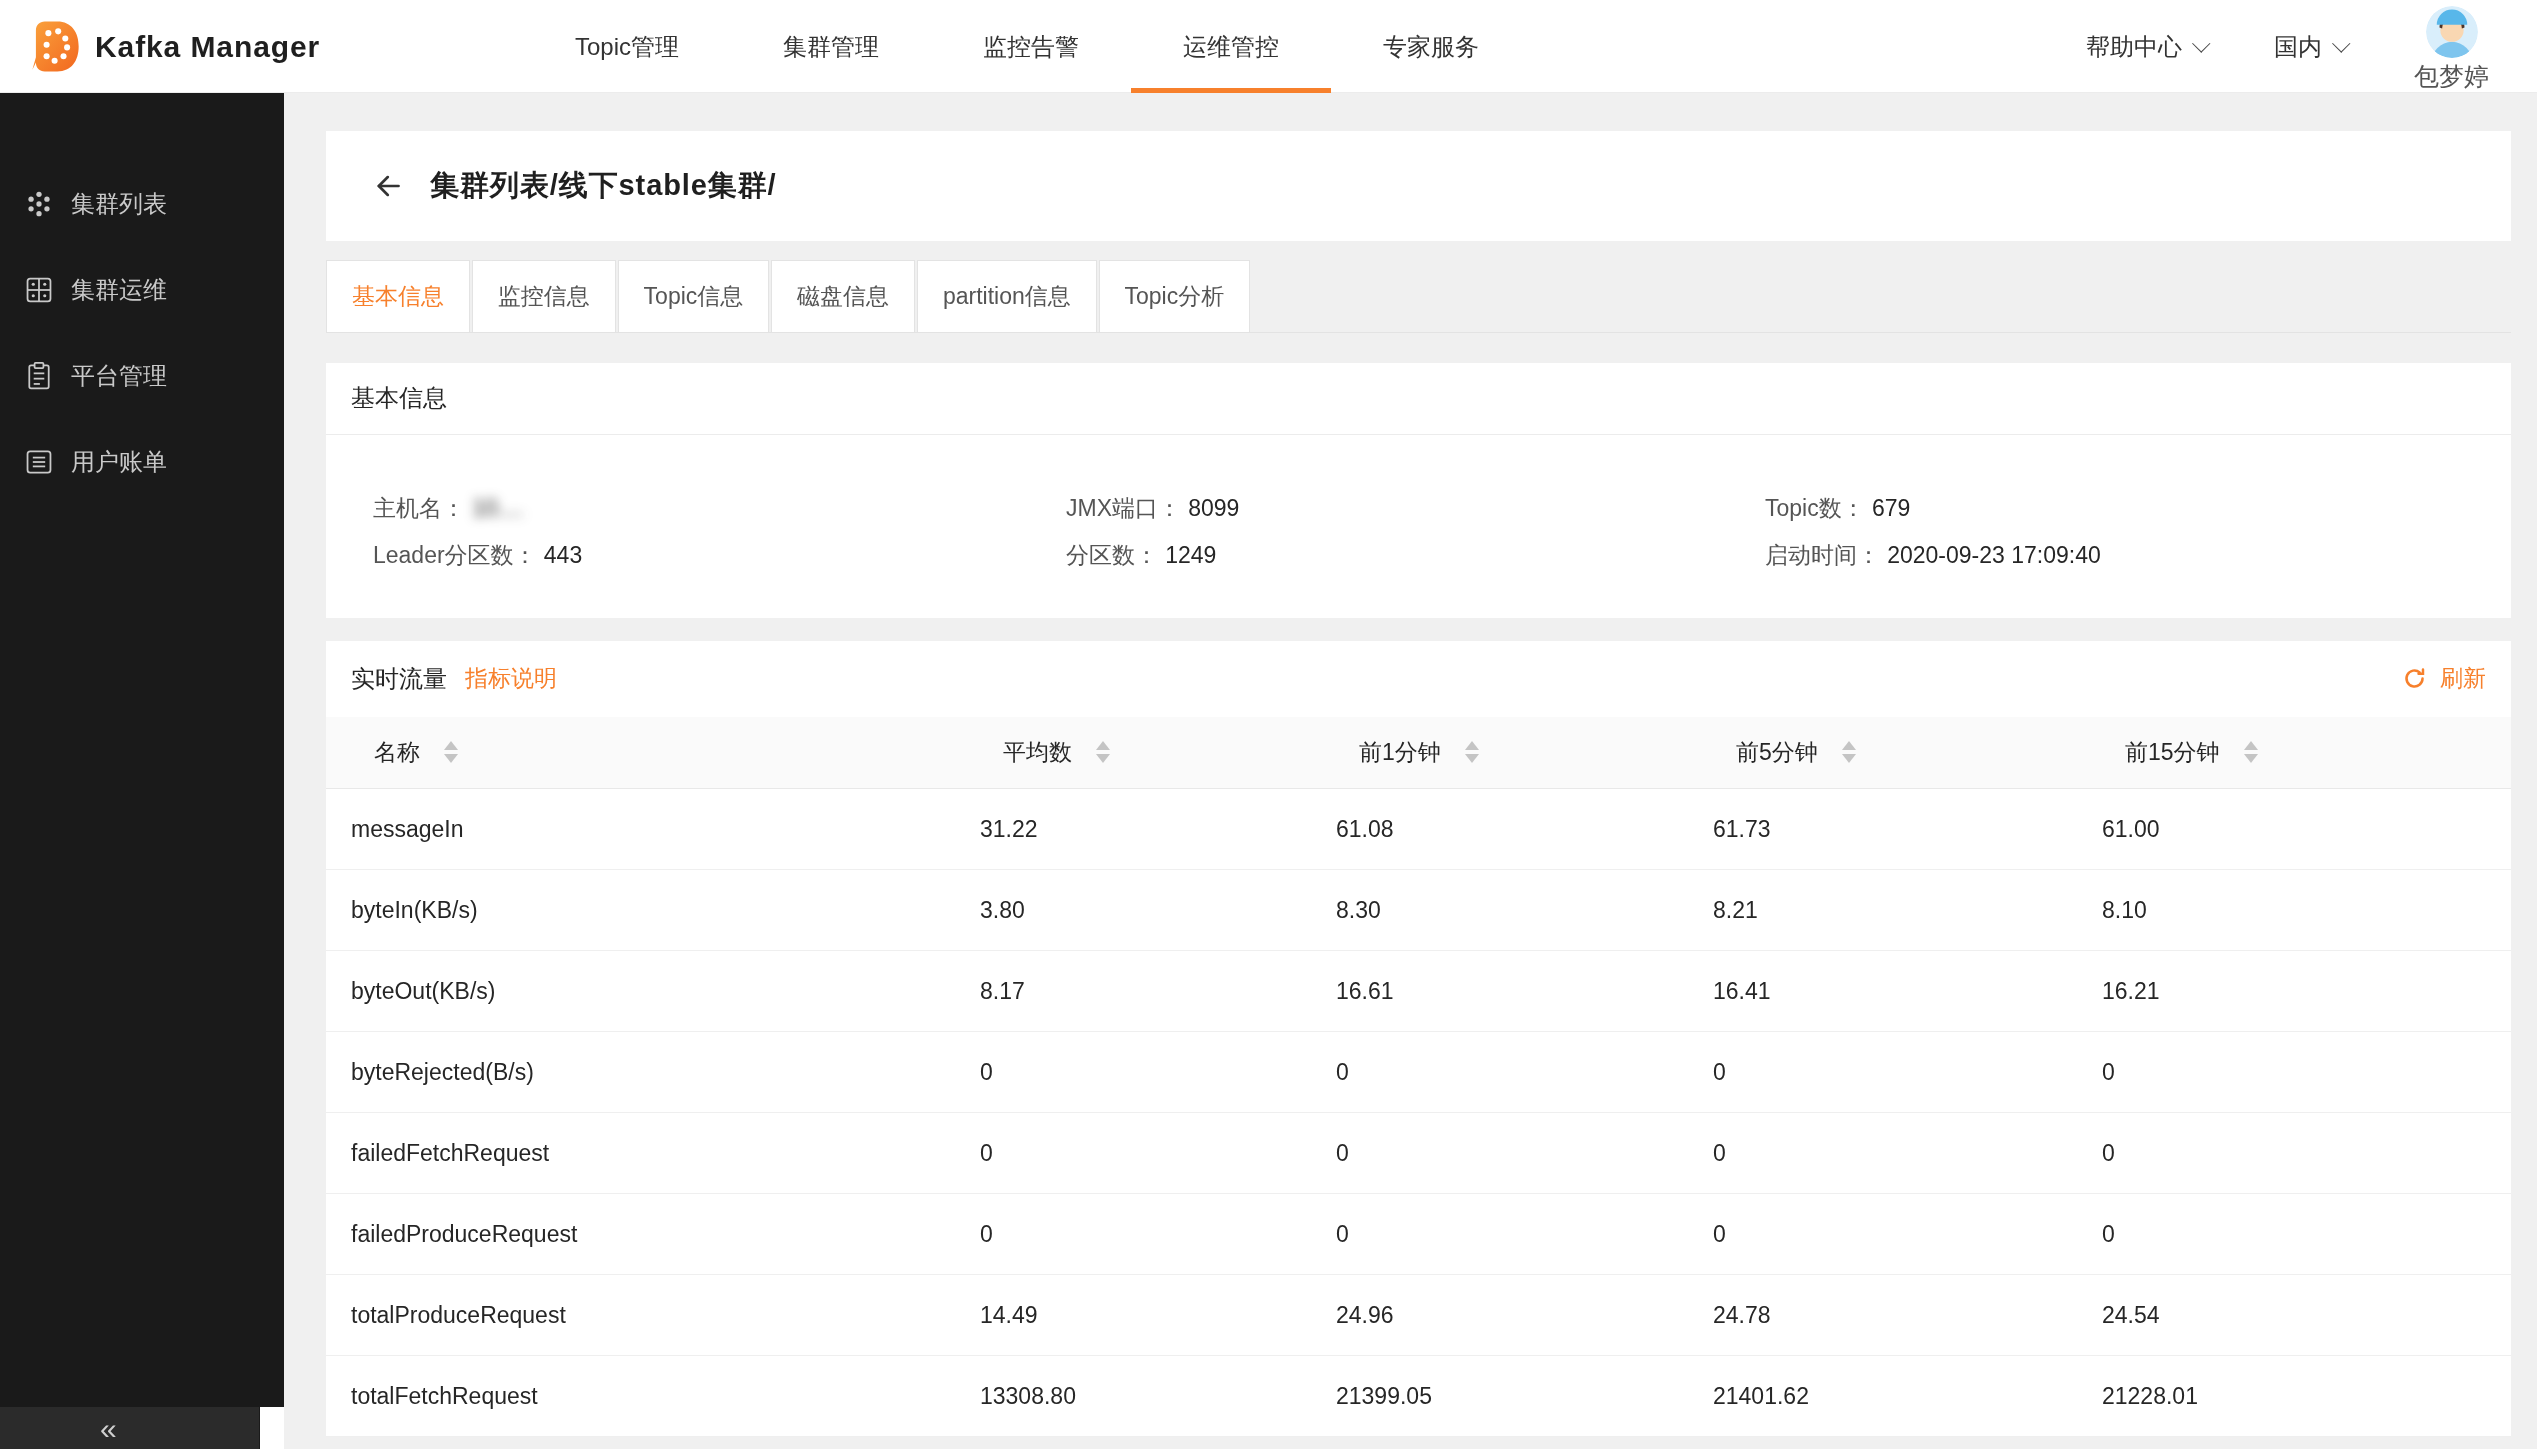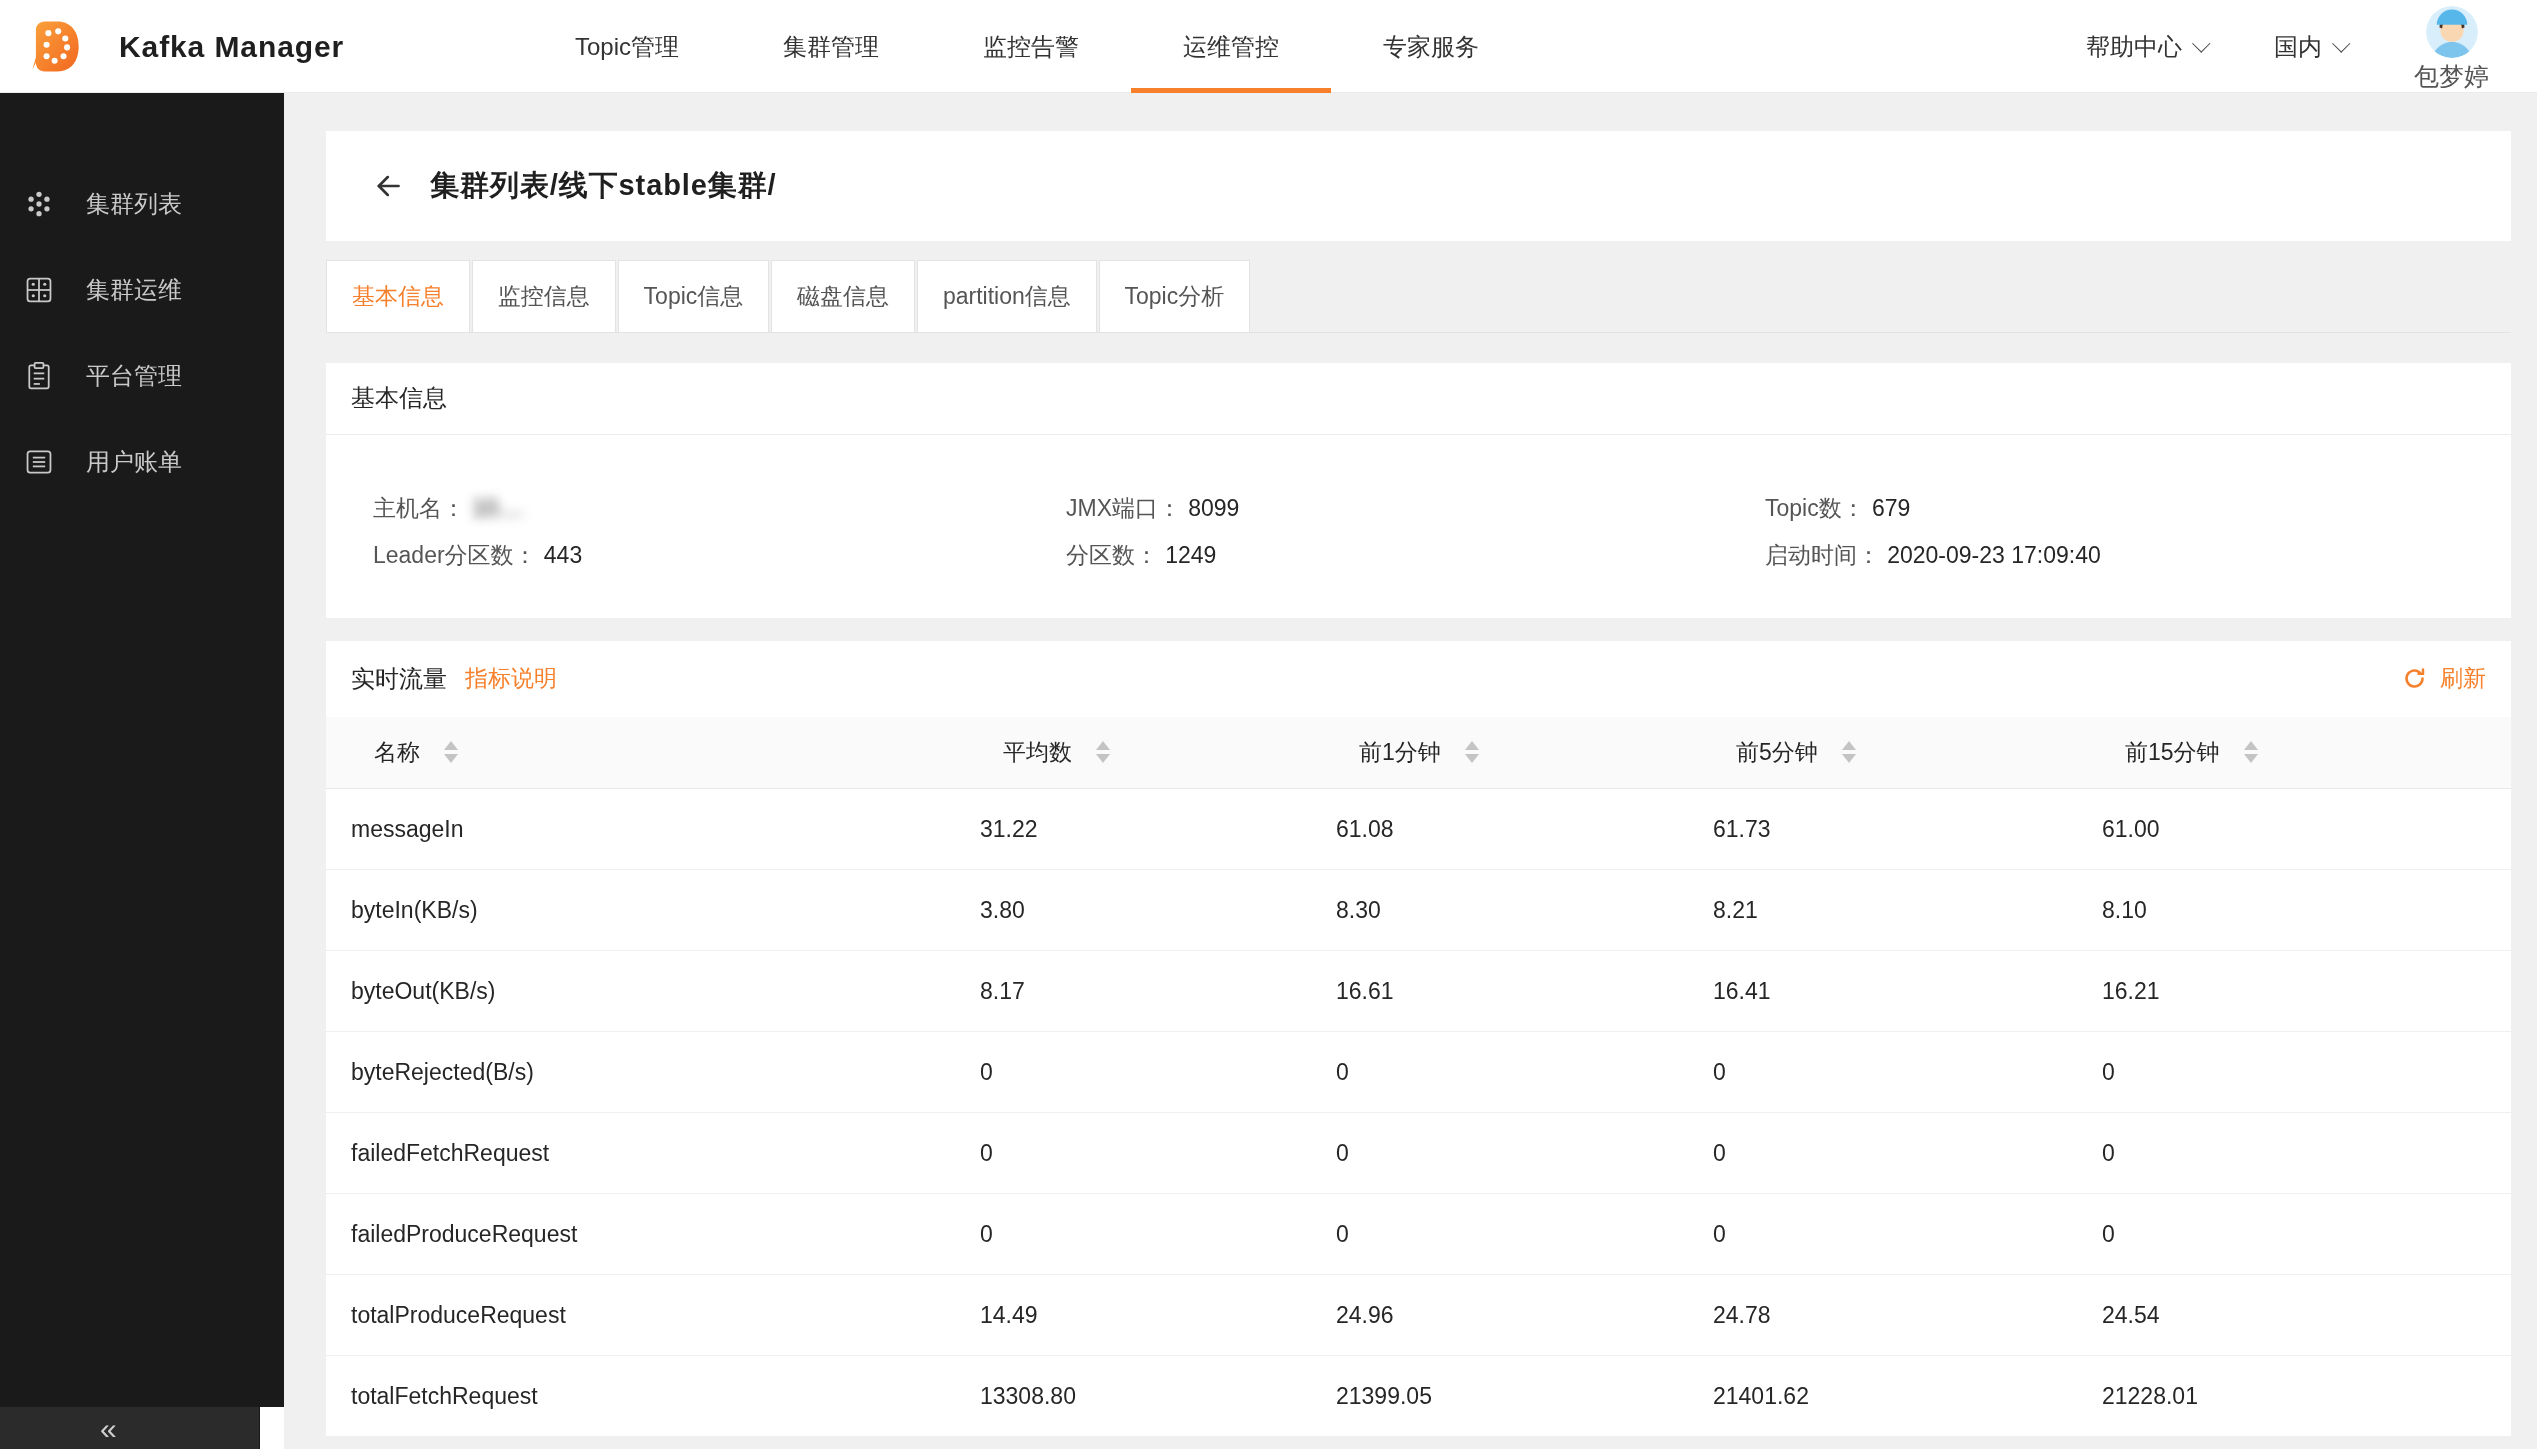--- a/index.html
+++ b/index.html
@@ -8,37 +8,37 @@
     --page-bg:#f0f0f0;
   }
   *{box-sizing:border-box;margin:0;padding:0;}
   html,body{width:2538px;height:1450px;overflow:hidden;
     font-family:"Liberation Sans","DejaVu Sans",sans-serif;background:var(--page-bg);}
   .page{position:relative;width:2538px;height:1450px;overflow:hidden;}
 
   
   .header{position:absolute;top:0;left:0;width:2538px;height:93px;background:#fff;
     border-bottom:0.9px solid #ececec;z-index:10;}
-  .brand-wrap{position:absolute;left:27px;top:0;height:93px;display:flex;align-items:center;gap:35px;}
+  .brand-wrap{position:absolute;left:27px;top:0;height:93px;display:flex;align-items:center;gap:11px;}
   .logo{width:57px;height:57px;display:flex;}
   .brand{font-size:30px;font-weight:700;color:#1f1f1f;letter-spacing:0.9px;}
   .top-nav{position:absolute;left:523px;top:0;height:93px;display:flex;align-items:stretch;}
   .nav-item{position:relative;display:flex;align-items:center;padding:0 52px;font-size:24px;color:#333;cursor:pointer;}
   .nav-item.active::after{content:"";position:absolute;left:0;right:0;bottom:0;height:5.4px;background:var(--accent);}
   .header-right{position:absolute;right:49px;top:0;height:93px;display:flex;align-items:center;gap:67px;}
   .hdr-link{display:flex;align-items:center;gap:12.5px;font-size:24px;color:#333;cursor:pointer;}
   .chev{width:12.5px;height:12.5px;border-right:1.8px solid #444;border-bottom:1.8px solid #444;
     transform:rotate(45deg);margin-top:-7.2px;display:inline-block;}
   .user-block{display:flex;flex-direction:column;align-items:center;gap:1.8px;cursor:pointer;margin-top:5.4px;}
   .avatar{width:52px;height:52px;border-radius:50%;overflow:hidden;display:flex;}
   .user-name{font-size:25px;color:#555;}
 
   
   .sidebar{position:absolute;left:0;top:93px;width:284px;bottom:0;background:var(--sidebar-bg);padding-top:68px;}
-  .side-item{height:86px;display:flex;align-items:center;padding-left:23px;gap:31px;
+  .side-item{height:86px;display:flex;align-items:center;padding-left:23px;gap:16px;
     color:#c9c9c9;font-size:24px;cursor:pointer;}
   .side-item .icon{width:32px;height:32px;display:flex;align-items:center;justify-content:center;flex:none;}
   .side-collapse{position:absolute;bottom:0;left:0;width:259px;height:43px;background:#2b2b2b;
     display:flex;align-items:center;padding-left:100px;color:#cfcfcf;font-size:30px;cursor:pointer;line-height:1;}
   .side-corner{position:absolute;bottom:0;right:0;width:24px;height:43px;background:#fff;}
 
   
   .main{position:absolute;left:284px;top:93px;right:0;bottom:0;background:var(--page-bg);
     padding:38px 27px 0 42px;overflow:hidden;}
   .card{background:#fff;}

